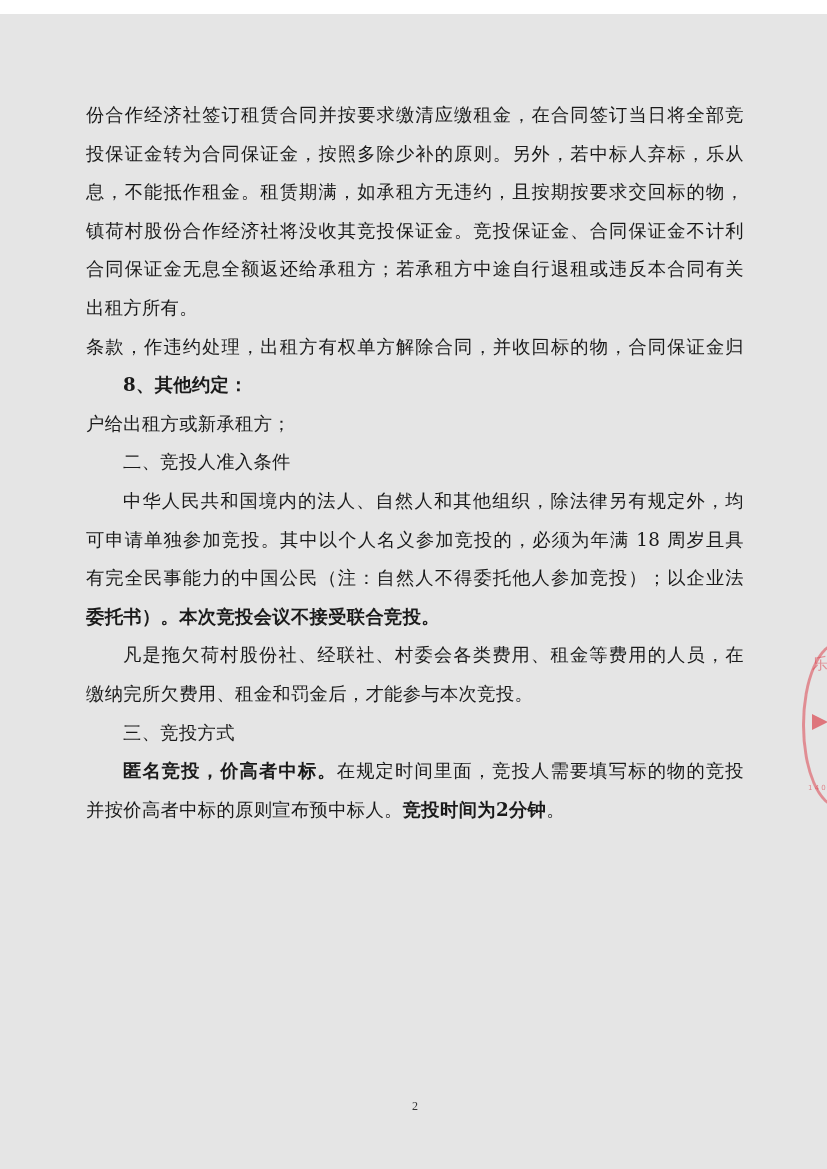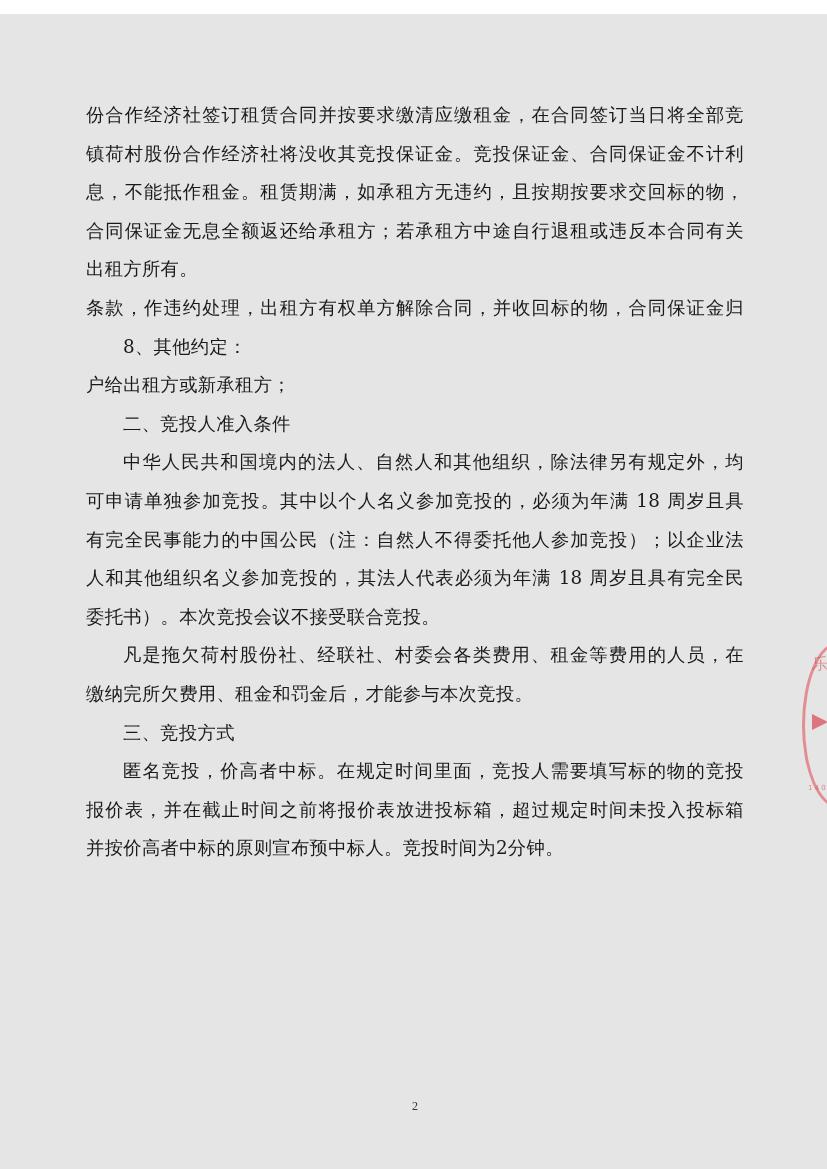--- a/index.html
+++ b/index.html
@@ -14,21 +14,21 @@
     position: absolute; left: 86px; top: 82px; width: 658px;
   }
   .line {
     height: 38.6px; line-height: 38.6px;
     font-size: 18.3px; white-space: nowrap;
     letter-spacing: 0.35px;
     text-align: justify; text-align-last: justify;
   }
   .line.last { text-align-last: left; }
   .line.indent { padding-left: 37px; }
-  .b { font-weight: normal; }
+  .b { font-weight: bold; }
   .page-number {
     position: absolute; left: 409px; top: 1085px; width: 12px;
     font-family: "Liberation Serif", serif; font-size: 12px; color: #333;
     text-align: center;
   }
   .stamp {
     position: absolute; left: 802px; top: 628px; width: 70px; height: 160px;
     border: 3px solid rgba(220,70,80,0.55); border-radius: 50%;
     border-right: none;
   }
@@ -47,38 +47,37 @@
     font-family: "DejaVu Sans", sans-serif; font-size: 7px;
     color: rgba(220,70,80,0.6);
   }
 </style>
 </head>
 <body>
 
 <div class="page">
   <div class="text-block" id="text-block">
       <div class="line"><span>份合作经济社签订租赁合同并按要求缴清应缴租金，在合同签订当日将全部竞</span></div>
+      <div class="line"><span>投保证金转为合同保证金，按照多除少补的原则。另外，若中标人弃标，乐从</span></div>
+      <div class="line"><span>息，不能抵作租金。租赁期满，如承租方无违约，且按期按要求交回标的物，</span></div>
       <div class="line"><span>镇荷村股份合作经济社将没收其竞投保证金。竞投保证金、合同保证金不计利</span></div>
-      <div class="line"><span>息，不能抵作租金。租赁期满，如承租方无违约，且按期按要求交回标的物，</span></div>
       <div class="line"><span>合同保证金无息全额返还给承租方；若承租方中途自行退租或违反本合同有关</span></div>
       <div class="line last"><span>出租方所有。</span></div>
       <div class="line"><span>条款，作违约处理，出租方有权单方解除合同，并收回标的物，合同保证金归</span></div>
       <div class="line indent last"><span class="b">8、其他约定：</span></div>
       <div class="line last"><span>户给出租方或新承租方；</span></div>
       <div class="line indent last"><span>二、竞投人准入条件</span></div>
       <div class="line indent"><span>中华人民共和国境内的法人、自然人和其他组织，除法律另有规定外，均</span></div>
       <div class="line"><span>可申请单独参加竞投。其中以个人名义参加竞投的，必须为年满 18 周岁且具</span></div>
       <div class="line"><span>有完全民事能力的中国公民（注：自然人不得委托他人参加竞投）；以企业法</span></div>
-      <div class="line"><span>人和其他组织名义参加竞投的，其法人代表必须为年满 18 周岁且具有完全民</span></div>
       <div class="line last"><span class="b">委托书）。本次竞投会议不接受联合竞投。</span></div>
       <div class="line indent"><span>凡是拖欠荷村股份社、经联社、村委会各类费用、租金等费用的人员，在</span></div>
       <div class="line last"><span>缴纳完所欠费用、租金和罚金后，才能参与本次竞投。</span></div>
       <div class="line indent last"><span>三、竞投方式</span></div>
       <div class="line indent"><span class="b">匿名竞投，价高者中标。</span><span>在规定时间里面，竞投人需要填写标的物的竞投</span></div>
-      <div class="line"><span>报价表，并在截止时间之前将报价表放进投标箱，超过规定时间未投入投标箱</span></div>
       <div class="line last"><span>并按价高者中标的原则宣布预中标人。</span><span class="b">竞投时间为2分钟</span><span>。</span></div>
     </div>
 
   <div class="page-number">2</div>
 
   <div class="stamp"></div>
   <div class="stamp-char">乐</div>
   <div class="stamp-star"></div>
   <div class="stamp-digits">1 4 0</div>
 </div>

